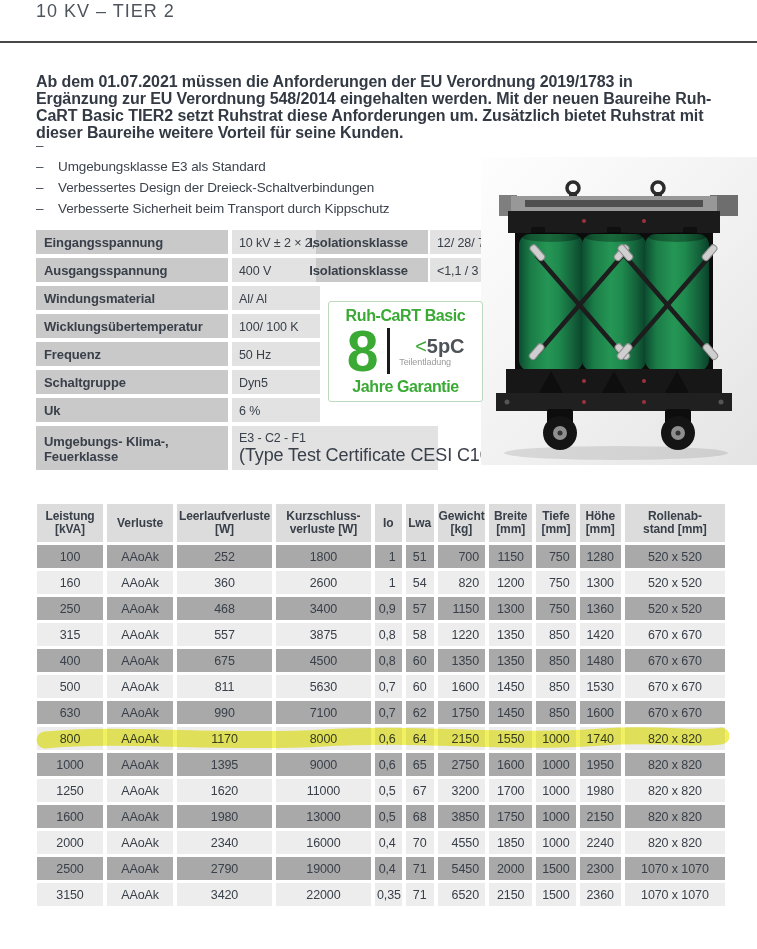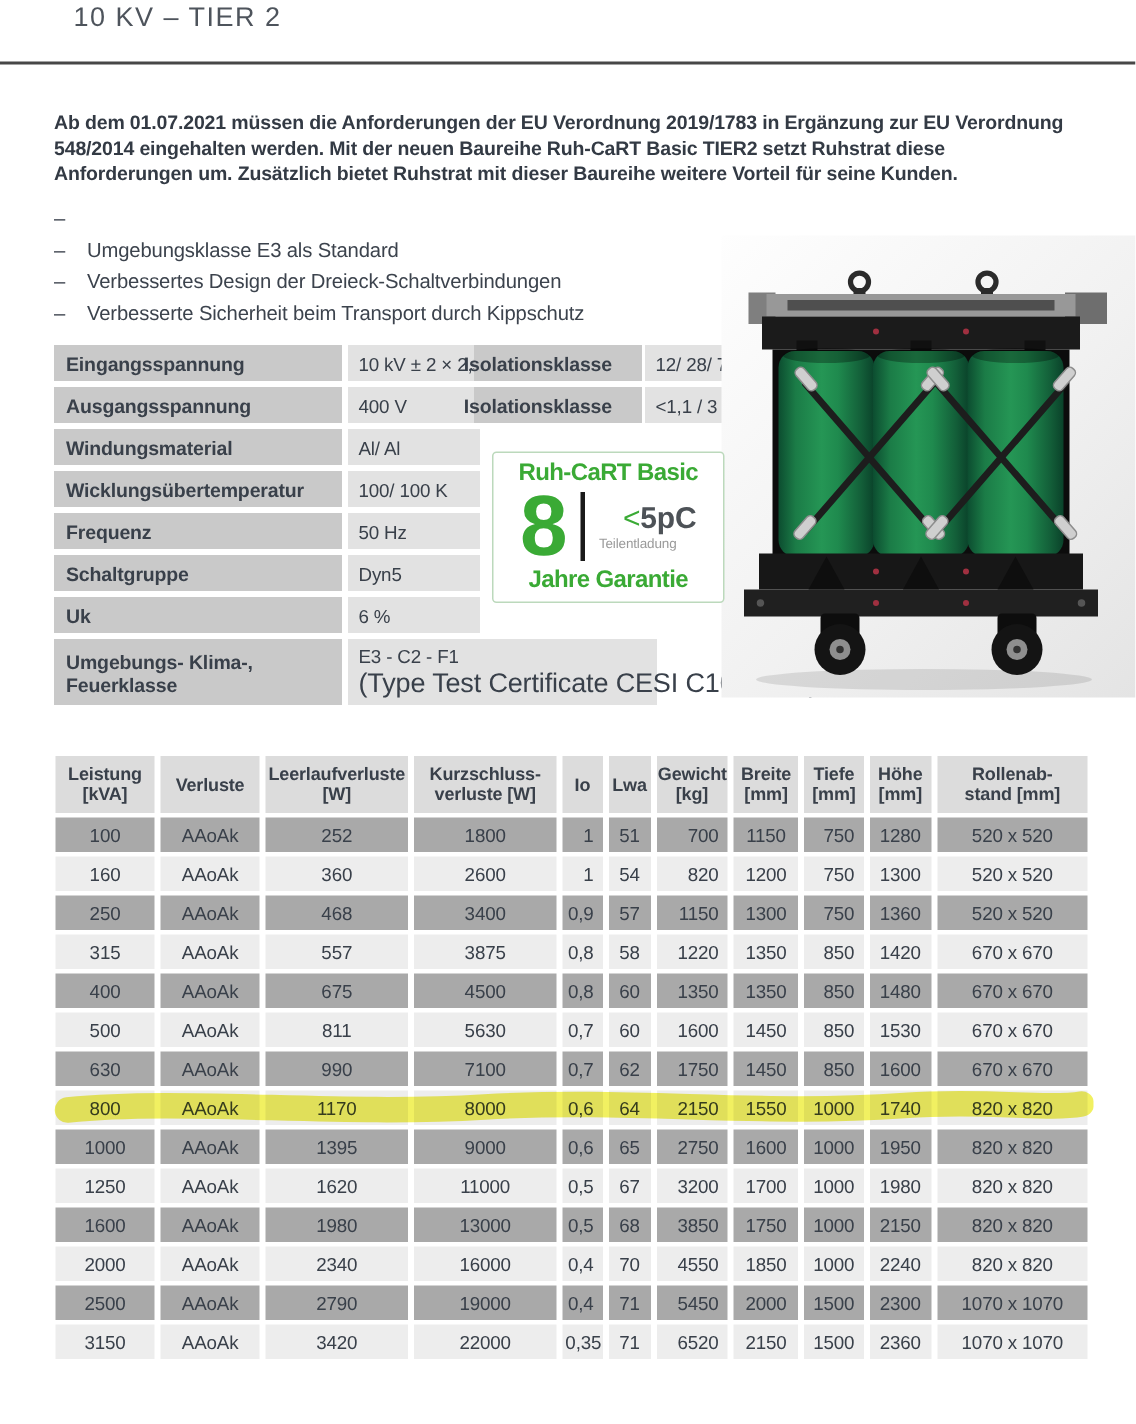--- a/index.html
+++ b/index.html
@@ -1,24 +1,24 @@
 <!DOCTYPE html>
 <html><head>
 <meta charset="utf-8">
 <style>
   * { margin:0; padding:0; box-sizing:border-box; }
   html,body { width:757px; height:949px; background:#ffffff;
     font-family:"Liberation Sans", sans-serif; color:#39404a; overflow:hidden; }
   .page { position:relative; width:757px; height:949px; background:#fff; letter-spacing:-0.1px; }
 
   .title { position:absolute; left:36px; top:1px; font-size:18px; font-weight:400;
-    color:#4e545c; letter-spacing:1px;margin-left:13px; }
+    color:#4e545c; letter-spacing:1px; }
   .rule { position:absolute; left:0; top:41px; width:757px; height:2px; background:#474747; }
 
-  .intro { position:absolute; left:36px; top:73px; width:676px; font-size:13px;
+  .intro { position:absolute; left:36px; top:73px; width:676px; font-size:16px;
     font-weight:bold; line-height:17px; color:#333a44; }
 
   .bullets { position:absolute; left:36px; top:135px; width:480px; font-size:13.5px; color:#3c434d; }
   .bullet-item { display:flex; line-height:21px; }
   .bullet-item .marker { width:22px; flex:0 0 22px; }
 
   
   .spec { position:absolute; left:36px; top:230px; width:400px; }
   .spec-row { display:flex; margin-bottom:4px; }
   .spec-label { width:192px; flex:0 0 192px; background:#c9c9c9; font-weight:bold;

